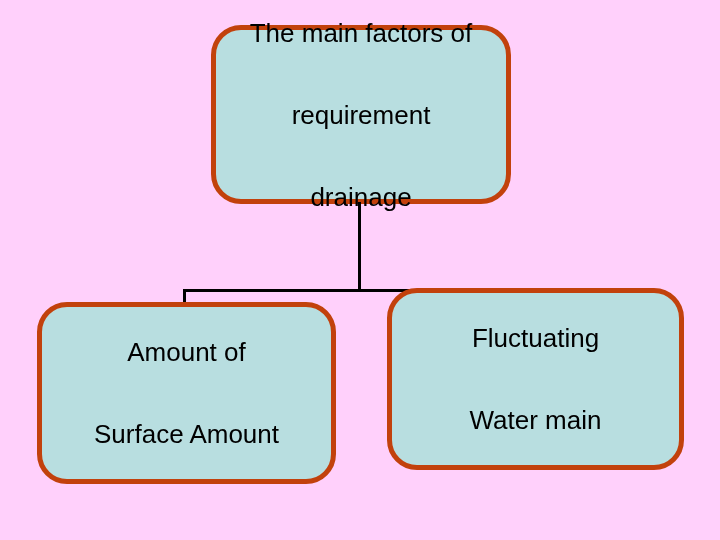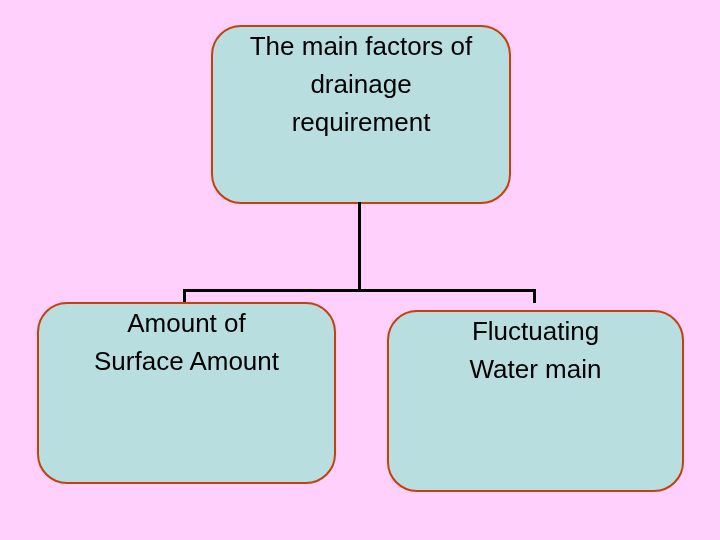--- a/index.html
+++ b/index.html
@@ -10,47 +10,48 @@
     position: relative;
     width: 720px;
     height: 540px;
     background: #ffd0fb;
     overflow: hidden;
     font-family: "Liberation Sans", sans-serif;
   }
   .node {
     position: absolute;
     background: #b8dee0;
-    border: 2px solid #c2410c;
+    border: 5px solid #c2410c;
     border-radius: 30px;
     box-sizing: border-box;
     display: flex;
     flex-direction: column;
     align-items: center;
-    justify-content: flex-start;
+    justify-content: center;
     text-align: center;
     color: #000000;
     font-size: 26px;
     line-height: 38px;
+    gap: 44px;
   }
   .node-root {
     left: 211px;
     top: 25px;
     width: 300px;
     height: 179px;
   }
   .node-left {
     left: 37px;
     top: 302px;
     width: 299px;
     height: 182px;
   }
   .node-right {
     left: 387px;
-    top: 310px;
+    top: 288px;
     width: 297px;
     height: 182px;
   }
   .line {
     position: absolute;
     background: #000000;
   }
   .line-root-drop {
     left: 358px;
     top: 202px;
@@ -76,22 +77,22 @@
     height: 14px;
   }
 </style>
 </head>
 <body>
 
 <div class="slide">
 
   <div class="node node-root">
     <span>The main factors of</span>
+    <span>requirement</span>
     <span>drainage</span>
-    <span>requirement</span>
   </div>
 
   <div class="line line-root-drop"></div>
   <div class="line line-branch"></div>
   <div class="line line-stub-left"></div>
   <div class="line line-stub-right"></div>
 
   <div class="node node-left">
     <span>Amount of</span>
     <span>Surface Amount</span>

